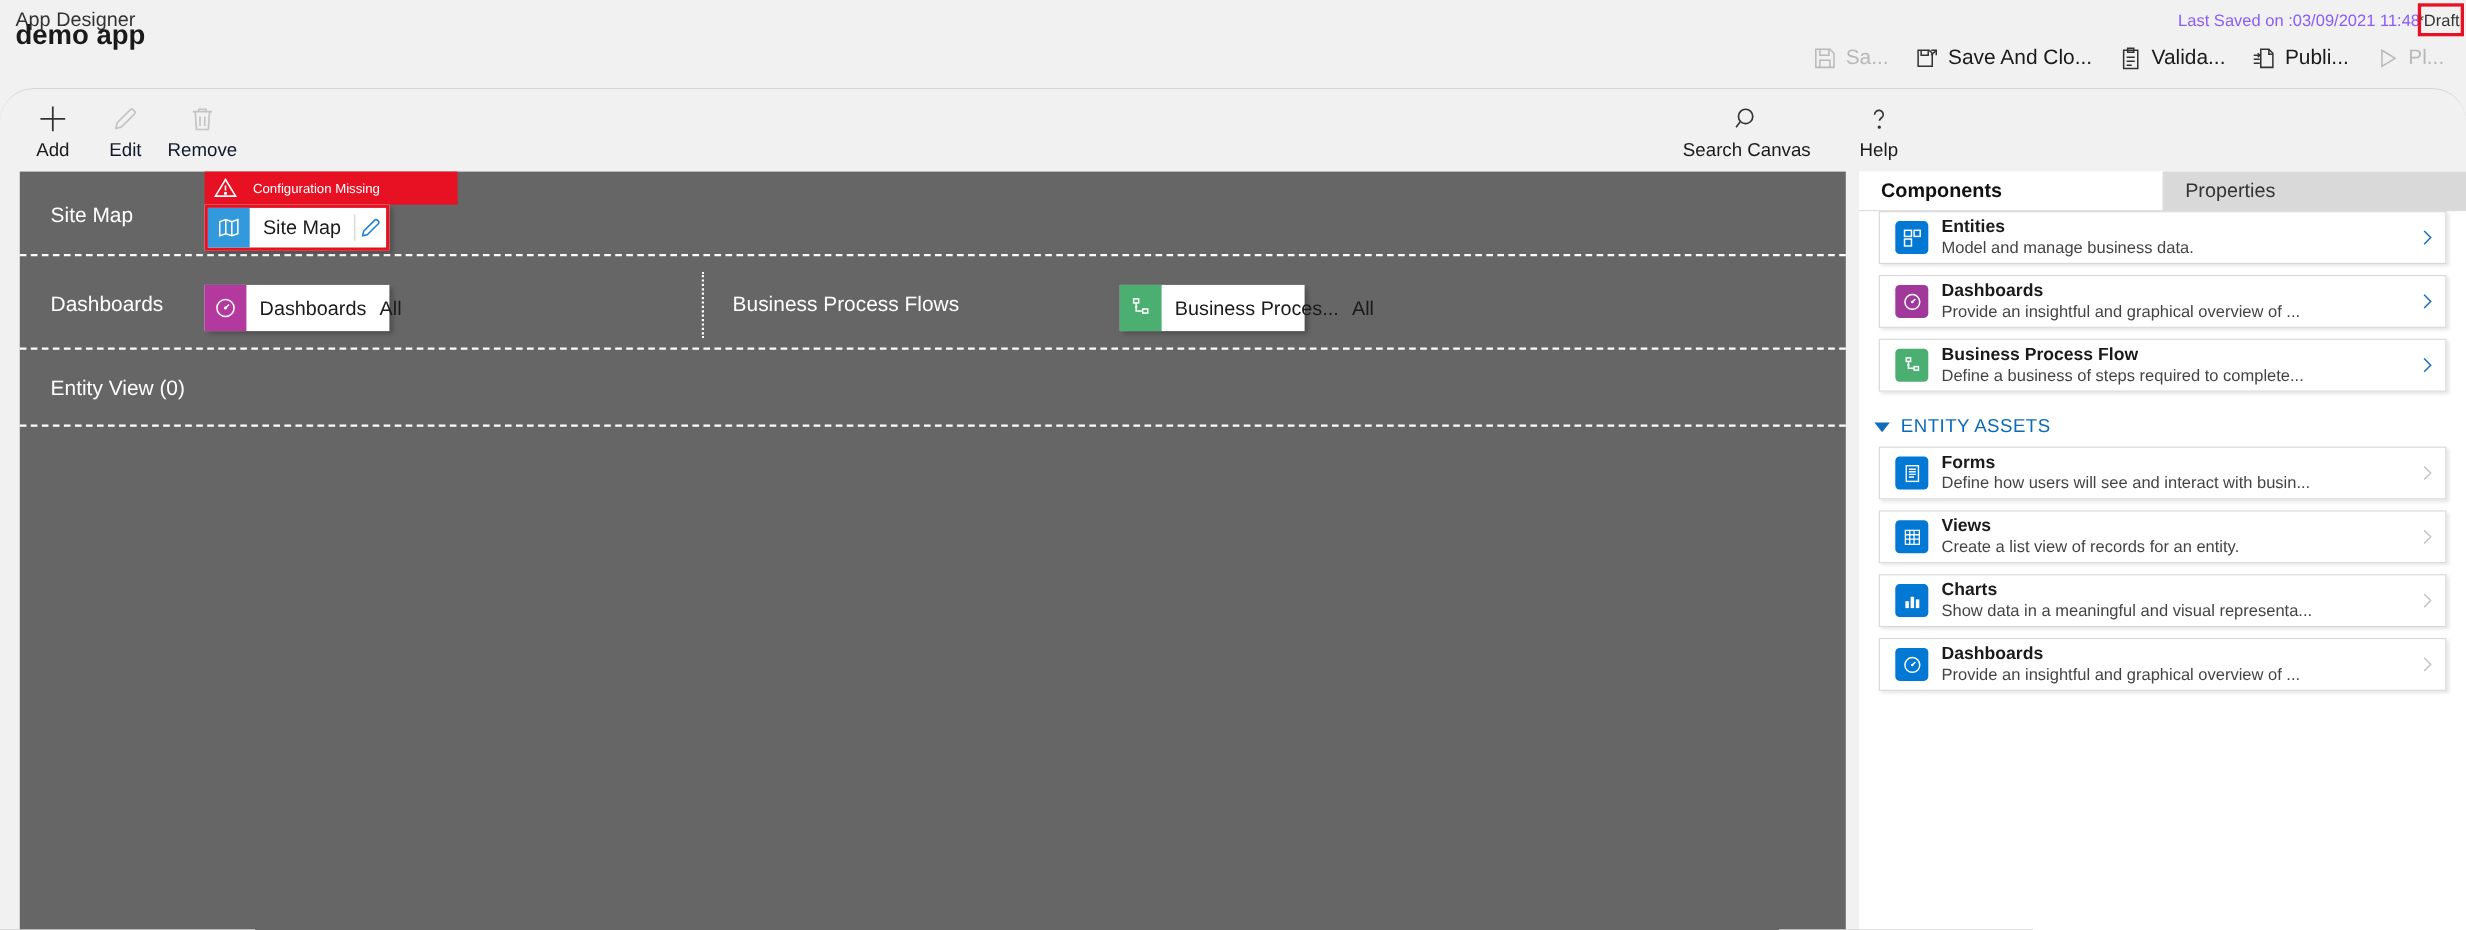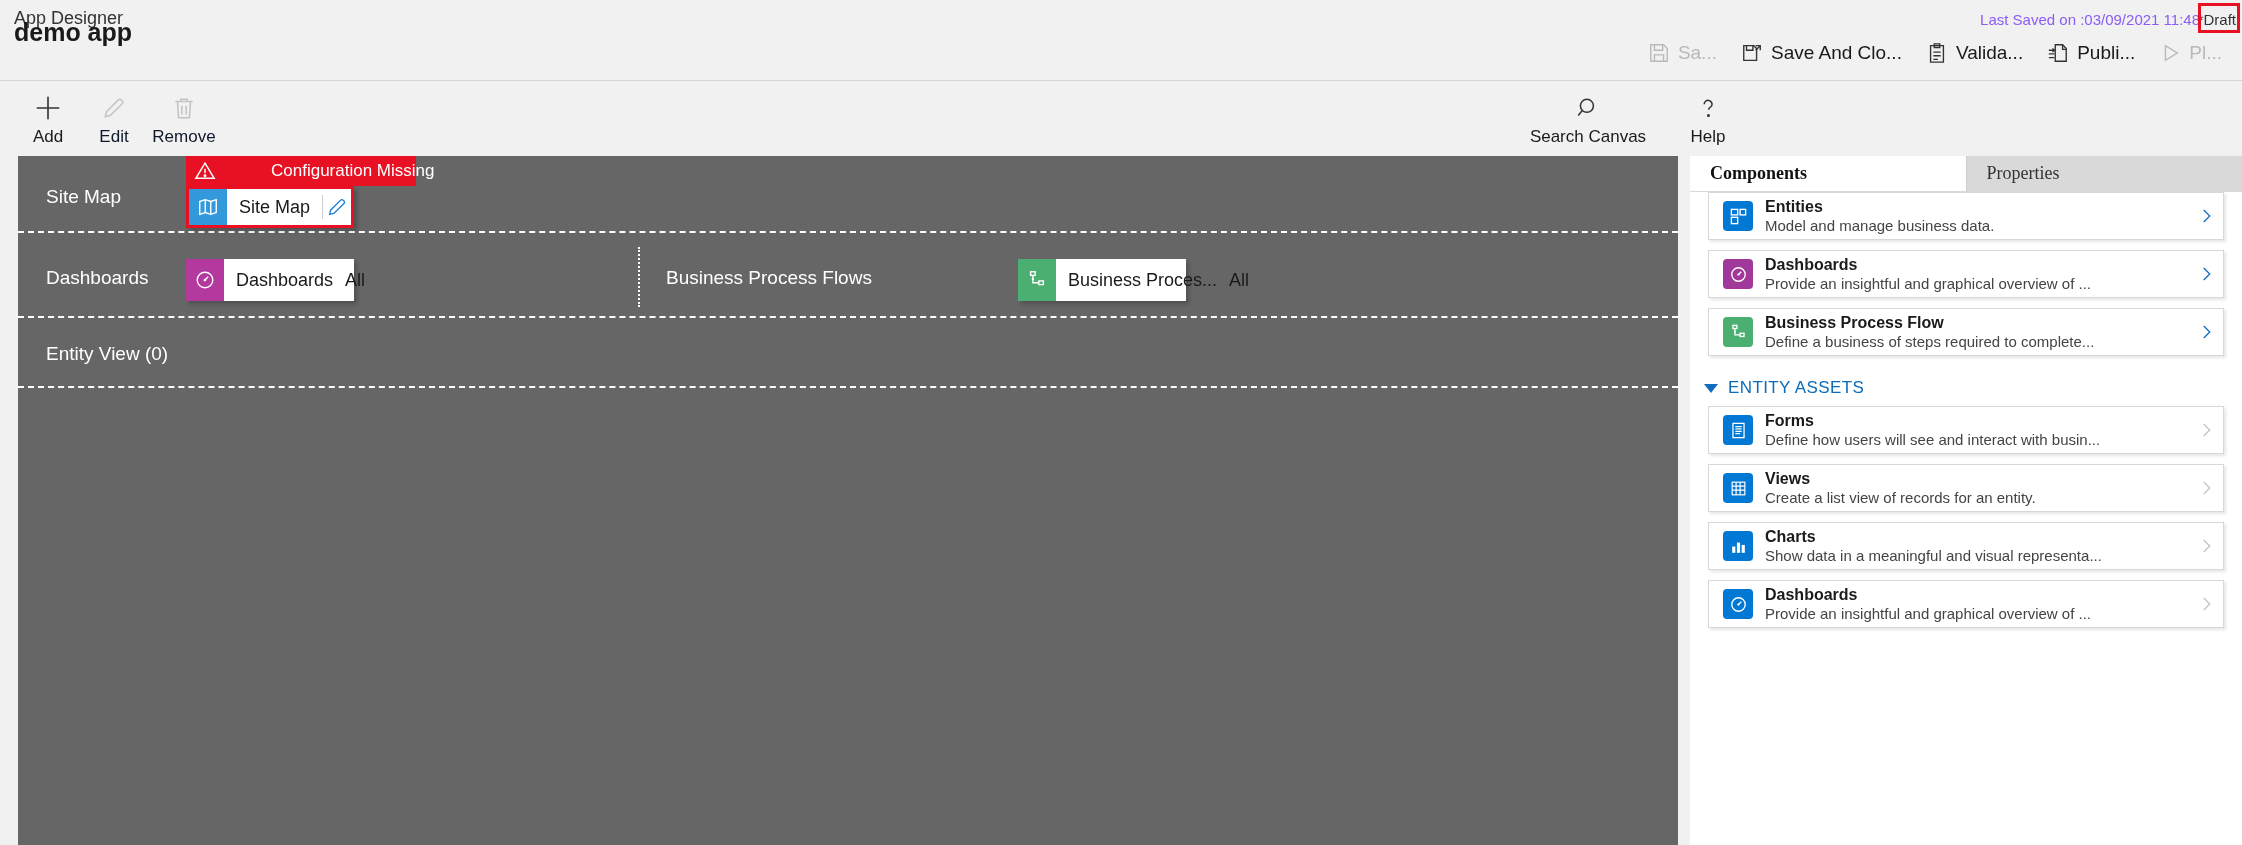--- a/index.html
+++ b/index.html
@@ -22,21 +22,21 @@
   .draft-label { position: absolute; right: 6px; top: 11px; font-size: 15px; color: #333; }
 
   .cmdbar { position: absolute; right: 8px; top: 38px; display: flex; align-items: center; gap: 0px; }
   .cmd { display: flex; align-items: center; gap: 8px; padding: 4px 12px; font-size: 19px;
          color: #1a1a1a; cursor: pointer; white-space: nowrap; }
   .cmd.disabled { color: #b9b9b9; cursor: default; }
   .cmd svg { display: block; }
 
   
   .toolbar { position: absolute; left: 0; top: 80px; width: 2242px; height: 76px;
-             background: #f1f1f1; border-top: 1px solid #d6d6d6; }
+             background: #f1f1f1; border-top: 1px solid #d6d6d6; border-radius: 31px; }
   .tb-item { position: absolute; top: 10px; width: 96px; text-align: center; cursor: pointer; }
   .tb-item .tb-ic { height: 34px; display: flex; align-items: center; justify-content: center; }
   .tb-item .tb-lb { font-size: 17px; color: #1a1a1a; margin-top: 2px; }
   .tb-item.disabled .tb-lb { color: #0f172a; cursor: default; }
 
   
   .canvas { position: absolute; left: 18px; top: 156px; width: 1660px; height: 689px; background: #666666; }
   .canvas-row { position: relative; border-bottom: 2px dashed #ffffff; }
   .canvas-row.last { border-bottom: none; }
   .row-label { position: absolute; font-size: 19px; color: #ffffff; }
@@ -47,28 +47,28 @@
   .tile-ic { width: 38px; display: flex; align-items: center; justify-content: center; flex: 0 0 38px; }
   .tile-nm { display: flex; align-items: center; padding: 0 12px; font-size: 18px; color: #1a1a1a;
              white-space: nowrap; }
   .tile-sep { width: 1px; background: #cfcfcf; margin: 6px 0; }
   .tile-all { display: flex; align-items: center; justify-content: center; width: 42px;
               font-size: 18px; color: #1a1a1a; }
   .tile-edit { display: flex; align-items: center; justify-content: center; width: 40px; cursor: pointer; }
 
   .warn-hdr { position: absolute; display: flex; align-items: center; height: 30px; background: #e81123; }
   .warn-ic { width: 38px; display: flex; align-items: center; justify-content: center; flex: 0 0 38px; }
-  .warn-tx { font-size: 17px; color: #ffffff; padding-left: 6px; white-space: nowrap; margin-left: 41px; }
+  .warn-tx { font-size: 12px; color: #ffffff; padding-left: 6px; white-space: nowrap; }
   .tile-selected { border: 3px solid #e81123; }
 
   
   .panel { position: absolute; left: 1690px; top: 156px; width: 552px; height: 689px; background: #ffffff; }
   .tabs { display: flex; height: 36px; border-bottom: 1px solid #d9d9d9; }
   .tab { flex: 1; display: flex; align-items: center; padding-left: 20px; font-size: 18px;
-         background: #d9d9d9; color: #333; cursor: pointer; border-right: 1px solid #cfcfcf; font-family: Liberation Serif, serif; }
+         background: #d9d9d9; color: #333; cursor: pointer; border-right: 1px solid #cfcfcf; }
   .tab.active { background: #ffffff; color: #111; font-weight: bold; }
   .tab:last-child { border-right: none; }
 
   .group-hdr { display: flex; align-items: center; gap: 10px; padding: 12px 0 8px 14px;
                font-size: 17px; color: #0b6bb8; letter-spacing: 0.4px; cursor: pointer; }
   .caret { width: 0; height: 0; border-left: 7px solid transparent; border-right: 7px solid transparent;
            border-top: 9px solid #0f6cbd; }
 
   .card { position: relative; margin: 0 18px 10px 18px; height: 48px; background: #fff;
           border: 1px solid #d8d8d8; box-shadow: 2px 2px 3px rgba(0,0,0,0.10);

